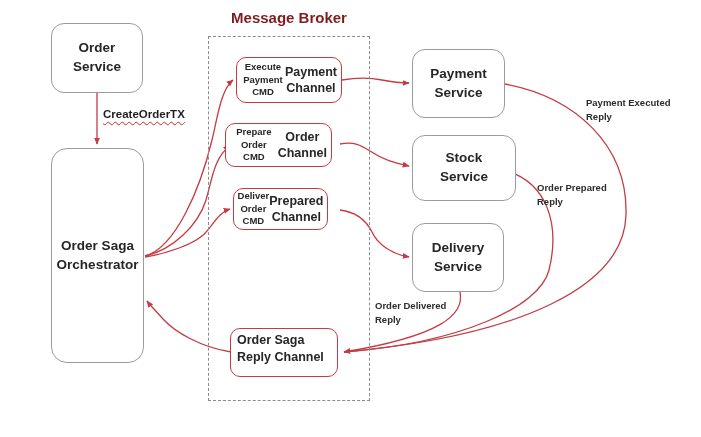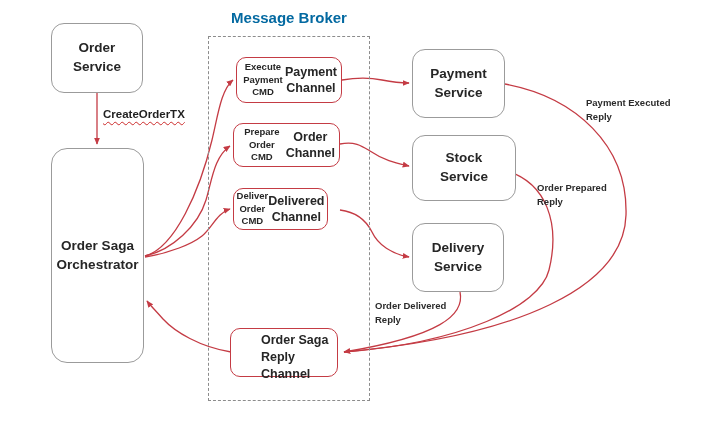--- a/index.html
+++ b/index.html
@@ -22,46 +22,46 @@
     text-align:center;font-weight:600;font-size:13.5px;line-height:1.4;
     padding:4px 10px;box-sizing:border-box;
   }
   .channel{
     position:absolute;background:#fff;border:1.5px solid var(--accent);
     border-radius:10px;display:flex;align-items:center;
     justify-content:center;text-align:center;box-sizing:border-box;padding:3px 4px;
   }
   .channel .cmd{font-size:9.5px;font-weight:600;line-height:1.35;}
   .channel .chname{font-size:12.5px;font-weight:600;line-height:1.3;}
-  .channel.reply{align-items:flex-start;text-align:left;padding-left:30px;
+  .channel.reply{align-items:flex-start;text-align:left;padding-left:6px;
     font-size:12.5px;font-weight:600;line-height:1.35;}
   .broker-box{
     position:absolute;left:208px;top:36px;width:162px;height:365px;
     border:1.5px dashed var(--dash-border);box-sizing:border-box;
   }
   .broker-title{
     position:absolute;left:208px;top:9px;width:162px;text-align:center;
-    font-size:15px;font-weight:600;color:#0369a1;
+    font-size:15px;font-weight:600;color:#7f1d1d;
   }
   .edge-label{
     position:absolute;font-size:9.5px;font-weight:600;line-height:1.5;color:#2b2b2b;
   }
   .edge-label span{display:block;}
   .tx-label{
     position:absolute;left:103px;top:108px;font-size:11.5px;font-weight:600;color:#1f1f1f;
     text-decoration:underline wavy #cc2b2b;text-decoration-thickness:1px;text-underline-offset:3px;
   }
   
   .n-order{left:51px;top:23px;width:92px;height:70px;}
   .n-orch{left:51px;top:148px;width:93px;height:215px;border-radius:16px;}
   .n-payment{left:412px;top:49px;width:93px;height:69px;}
   .n-stock{left:412px;top:135px;width:104px;height:66px;}
   .n-delivery{left:412px;top:223px;width:92px;height:69px;}
   .c-payment{left:236px;top:57px;width:106px;height:46px;}
-  .c-order{left:233px;top:123px;width:107px;height:44px;}
+  .c-order{left:225px;top:123px;width:107px;height:44px;}
   .c-delivery{left:233px;top:188px;width:95px;height:42px;text-align:center;}
   .c-reply{left:230px;top:328px;width:108px;height:49px;}
   .l-payment-reply{left:586px;top:96px;}
   .l-prepared-reply{left:537px;top:181px;}
   .l-delivered-reply{left:375px;top:299px;}
 </style>
 </head>
 <body>
 
 <div class="canvas">
@@ -113,21 +113,21 @@
     <span class="chname">Payment Channel</span>
   </div>
 
   <div class="channel c-order">
     <span class="cmd">Prepare Order CMD</span>
     <span class="chname">Order Channel</span>
   </div>
 
   <div class="channel c-delivery">
     <span class="cmd">Deliver Order CMD</span>
-    <span class="chname">Delivered Channel</span>
+    <span class="chname">Prepared Channel</span>
   </div>
 
   <div class="channel reply c-reply">
     <span>Order Saga Reply Channel</span>
   </div>
 
   <div class="tx-label">CreateOrderTX</div>
 
   <div class="edge-label l-payment-reply">
     <span>Payment Executed</span>

